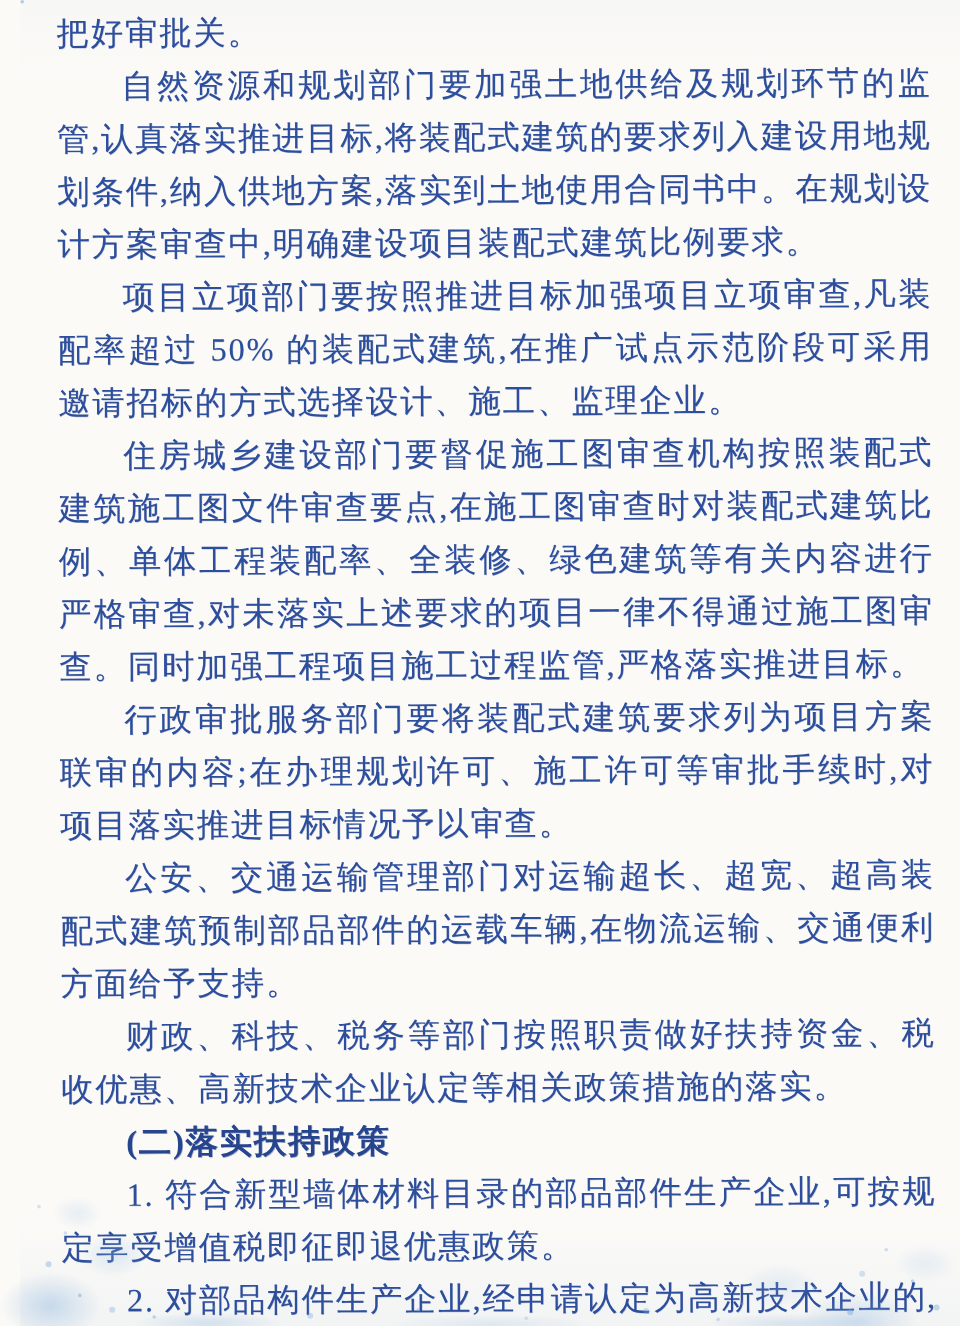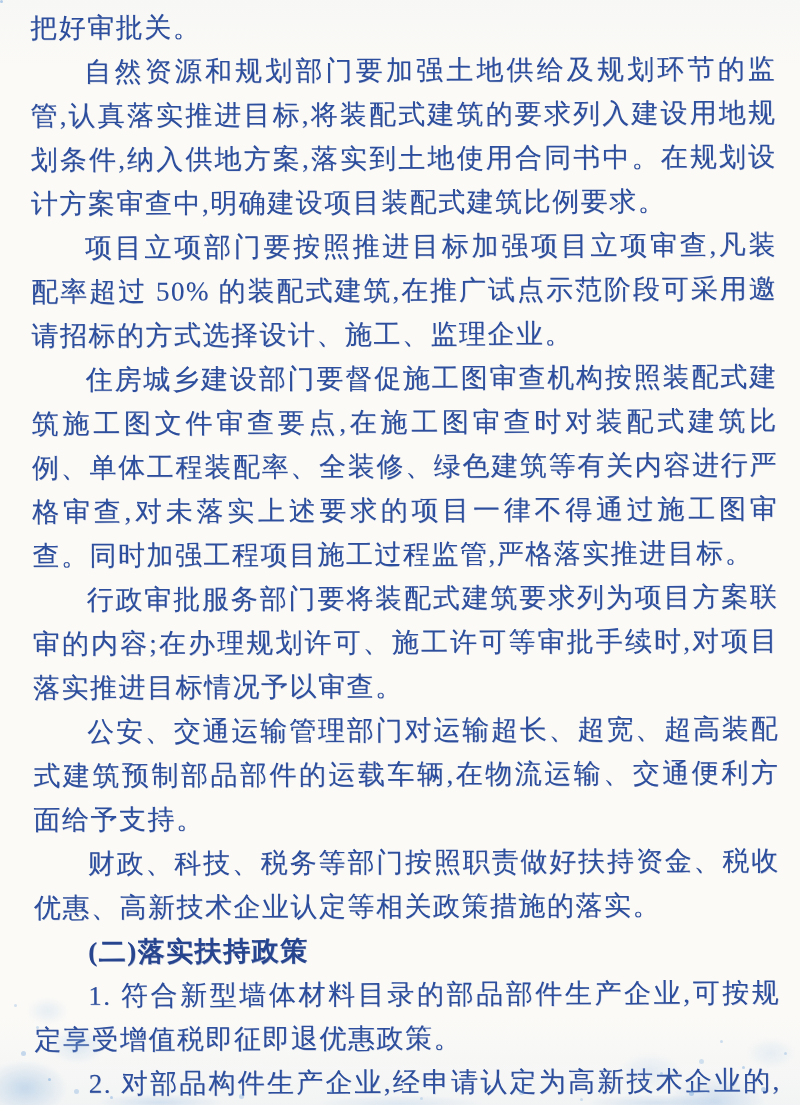--- a/index.html
+++ b/index.html
@@ -13,20 +13,21 @@
     background: #fbfaf7;
     position: relative;
     font-family: "Liberation Serif", "DejaVu Serif", serif;
   }
   .page {
     position: absolute;
     inset: 0;
     background:
       linear-gradient(180deg, rgba(235,238,240,0.25) 0%, rgba(255,255,255,0) 6%, rgba(255,255,255,0) 92%, rgba(222,230,238,0.30) 100%),
       #fbfaf7;
+    margin-left: 17px;
   }
   .content {
     position: absolute;
     top: 6px;
     left: 30px;
     right: 24px;
     transform: rotate(-0.25deg);
     transform-origin: 0 0;
     color: #2d4e9c;
     font-size: 27px;

